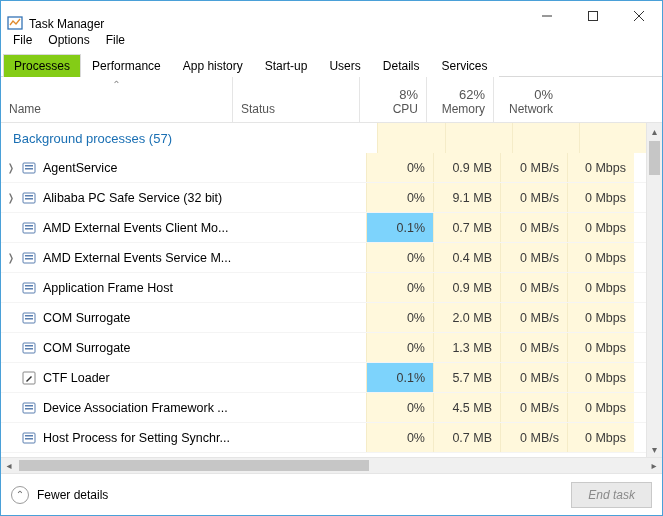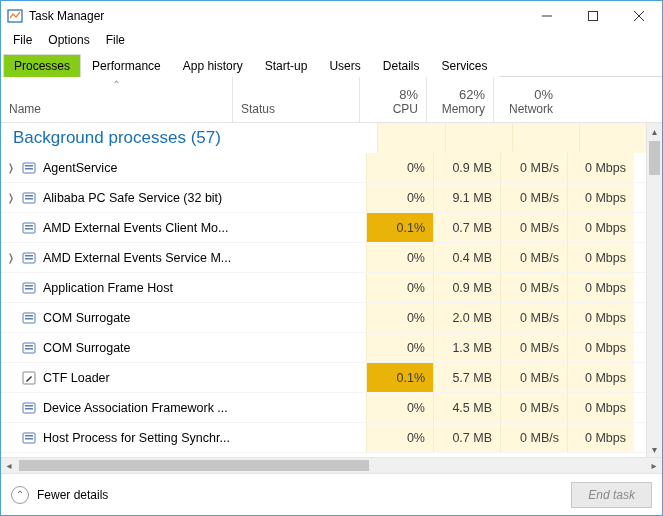--- a/index.html
+++ b/index.html
@@ -16,21 +16,21 @@
     border: 1px solid #4aa0d8;
     display: flex;
     flex-direction: column;
     background: #fff;
     position: relative;
   }
   
   .titlebar {
     height: 30px;
     display: flex;
-    align-items: center;
+    align-items: flex-end;
     padding-left: 6px;
     background: #fff;
   }
   .titlebar .appicon {
     width: 16px; height: 16px;
     margin-right: 6px;
     display:flex;align-items:center;justify-content:center;
   }
   .titlebar .title { color:#000; }
   .winbtns { margin-left:auto; display:flex; }
@@ -115,21 +115,21 @@
   .list {
     position:absolute; inset:0 16px 16px 0; 
     overflow:hidden;
   }
   .grouprow {
     height:30px;
     display:flex;
     align-items:center;
     padding-left:12px;
     color:#1a6fb3;
-    font-size:17px;
+    font-size:13px;
   }
   .grouprow .groupcells{display:flex;margin-left:auto;height:100%;}
   .grouprow .groupcells div{border-left:1px solid #f5ecc8;background:#fff8dc;width:67px;height:100%;}
   .grouprow .groupcells div:first-child{width:68px;}
   .row {
     height:30px;
     display:flex;
     align-items:center;
     border-bottom:1px solid #f4f4f4;
     font-size:12.5px;
@@ -150,21 +150,21 @@
   .row .num{
     width:67px;
     text-align:right;
     padding-right:8px;
     border-left:1px solid #f5ecc8;
     height:100%;
     line-height:30px;
     background:#fff8dc;
     color:#3a3a3a;
   }
-  .row .num.heat1{ background:#eab308; }
+  .row .num.heat1{ background:#7dd3fc; }
   .row .num.net{}
   
   .vscroll{
     position:absolute; right:0; top:0; bottom:16px; width:16px;
     background:#f0f0f0;
     border-left:1px solid #e5e5e5;
   }
   .vscroll .thumb{
     position:absolute; left:2px; right:2px; top:2px; height:34px;
     background:#c6c6c6;

